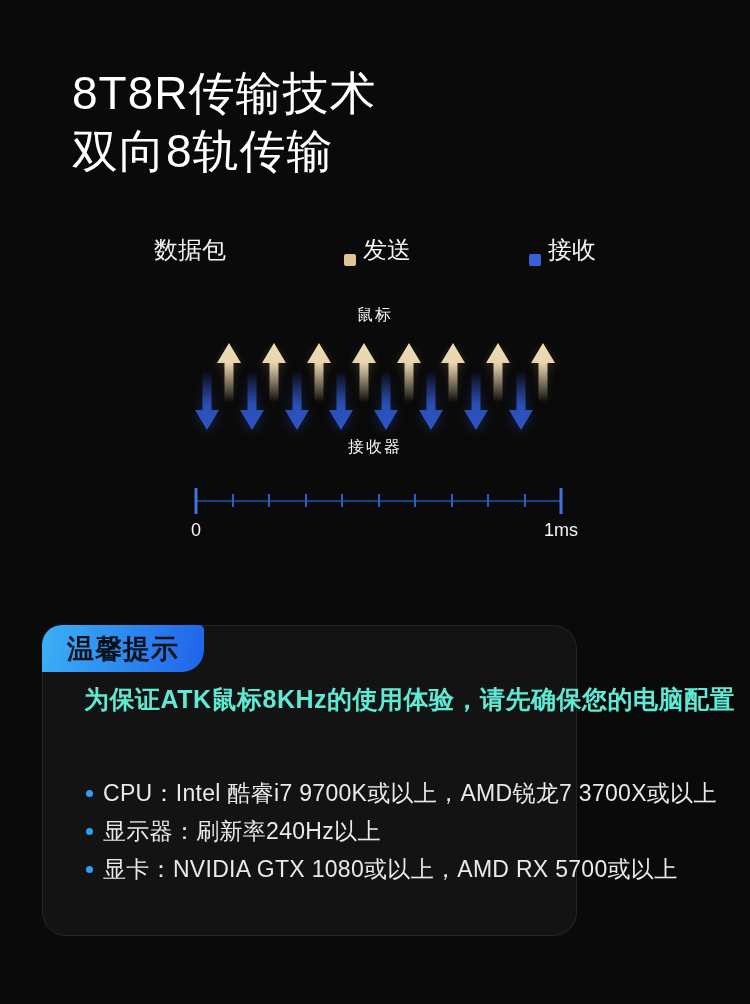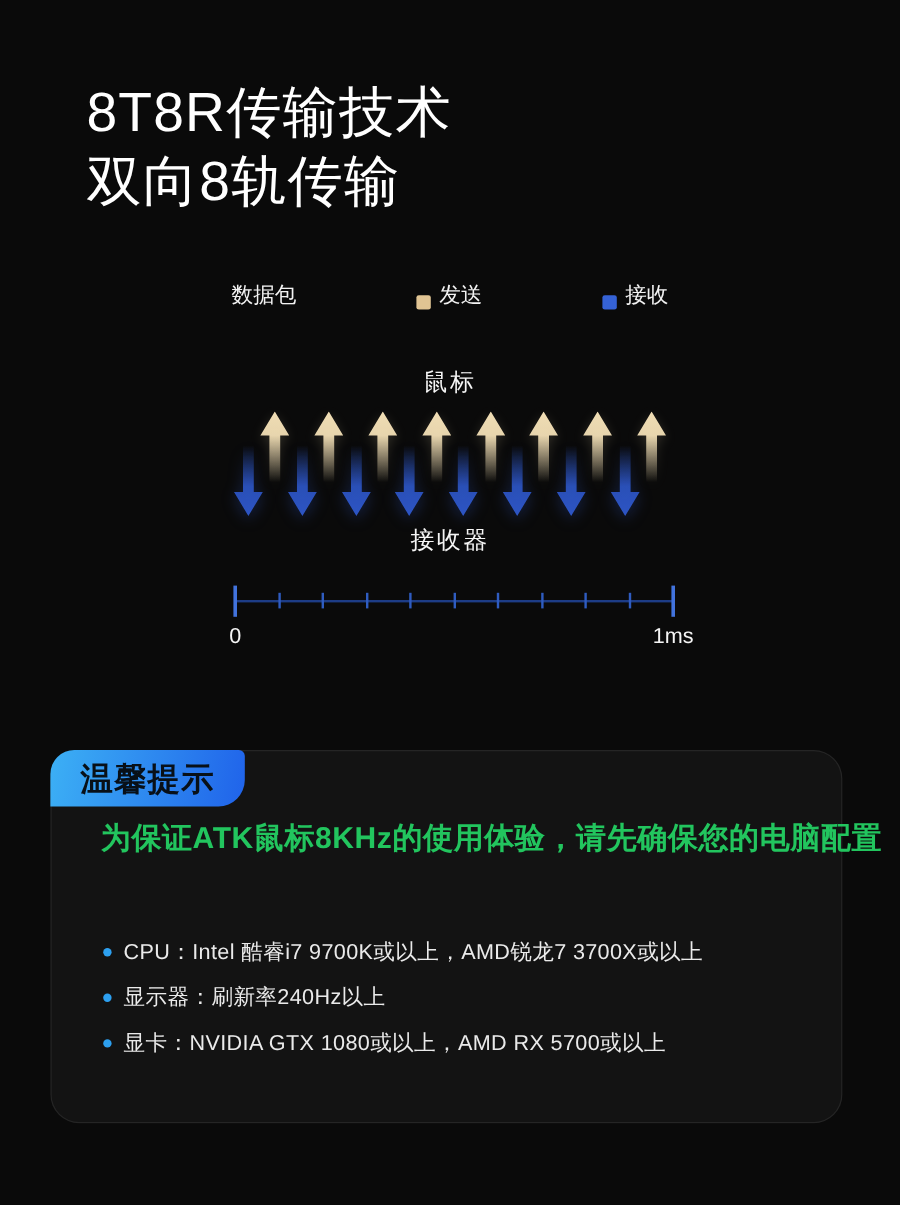--- a/index.html
+++ b/index.html
@@ -13,29 +13,29 @@
   }
   
   .title-block{
     position:absolute;left:72px;top:64px;
     color:#ffffff;font-size:46px;font-weight:500;
     line-height:58px;letter-spacing:1px;
   }
   
   .legend{
     position:absolute;top:234px;left:0;width:750px;
-    display:flex;justify-content:center;align-items:center;gap:52px;
-    color:#f2f2f2;font-size:18px;
+    display:flex;justify-content:center;align-items:center;gap:70px;
+    color:#f2f2f2;font-size:24px;
   }
   .legend-item{display:flex;align-items:flex-end;gap:7px;margin-left:48px;}
   .swatch{width:12px;height:12px;border-radius:2px;display:inline-block;}
   
   .diagram-label{
     position:absolute;left:0;width:750px;text-align:center;
-    color:#f5f5f5;font-size:20px;letter-spacing:2px;
+    color:#f5f5f5;font-size:16px;letter-spacing:2px;
   }
   .label-mouse{top:305px;}
   .label-receiver{top:437px;}
   
   .arrow-band{position:absolute;left:194px;top:343px;width:362px;height:90px;}
   .arrow{position:absolute;width:26px;height:62px;}
   .arrow.up{top:0;filter:drop-shadow(0 3px 5px rgba(240,220,180,0.18));}
   .arrow.down{top:25px;filter:drop-shadow(0 3px 6px rgba(45,85,200,0.35));}
   
   .timeline{position:absolute;left:196px;top:488px;width:365px;height:60px;}
@@ -43,41 +43,41 @@
   .tick{position:absolute;width:2px;height:13px;top:6px;transform:translateX(-50%);}
   .tick.end{width:3px;height:26px;top:0;}
   .tl-label{
     position:absolute;top:32px;color:#f5f5f5;font-size:18px;
     transform:translateX(-50%);white-space:nowrap;
   }
   .tl-label.start{left:0;}
   .tl-label.end-l{left:100%;}
   
   .tip-card{
-    position:absolute;left:42px;top:625px;width:660px;height:311px;
+    position:absolute;left:42px;top:625px;width:535px;height:311px;
     background:#131313;border:1px solid rgba(255,255,255,0.08);
     border-radius:24px;box-sizing:border-box;
   }
   .tip-badge{
     position:absolute;left:-1px;top:-1px;width:162px;height:47px;
     border-radius:20px 5px 22px 0;
     display:flex;align-items:center;justify-content:center;
     font-size:27px;font-weight:700;color:#081018;letter-spacing:1px;
   }
   .tip-heading{
     position:absolute;left:41px;top:56px;width:600px;
-    color:#22c55e;font-size:25px;font-weight:700;
+    color:#5eead4;font-size:25px;font-weight:700;
     line-height:35px;letter-spacing:0.5px;white-space:nowrap;
   }
   .spec-list{
     position:absolute;left:43px;top:148px;margin:0;padding:0;list-style:none;
   }
   .spec-list li{
     height:38px;display:flex;align-items:center;
-    color:#eaeaea;font-size:18px;letter-spacing:0.3px;white-space:nowrap;
+    color:#eaeaea;font-size:23px;letter-spacing:0.3px;white-space:nowrap;
   }
   .bullet-dot{width:7px;height:7px;border-radius:50%;margin-right:10px;flex:0 0 auto;}
 </style>
 </head>
 <body>
 
 <svg width="0" height="0" style="position:absolute" aria-hidden="true">
   <defs>
     <linearGradient id="grad-up" x1="0" y1="0" x2="0" y2="1">
         <stop offset="0%" stop-color="rgba(240,221,180,1)"></stop>

